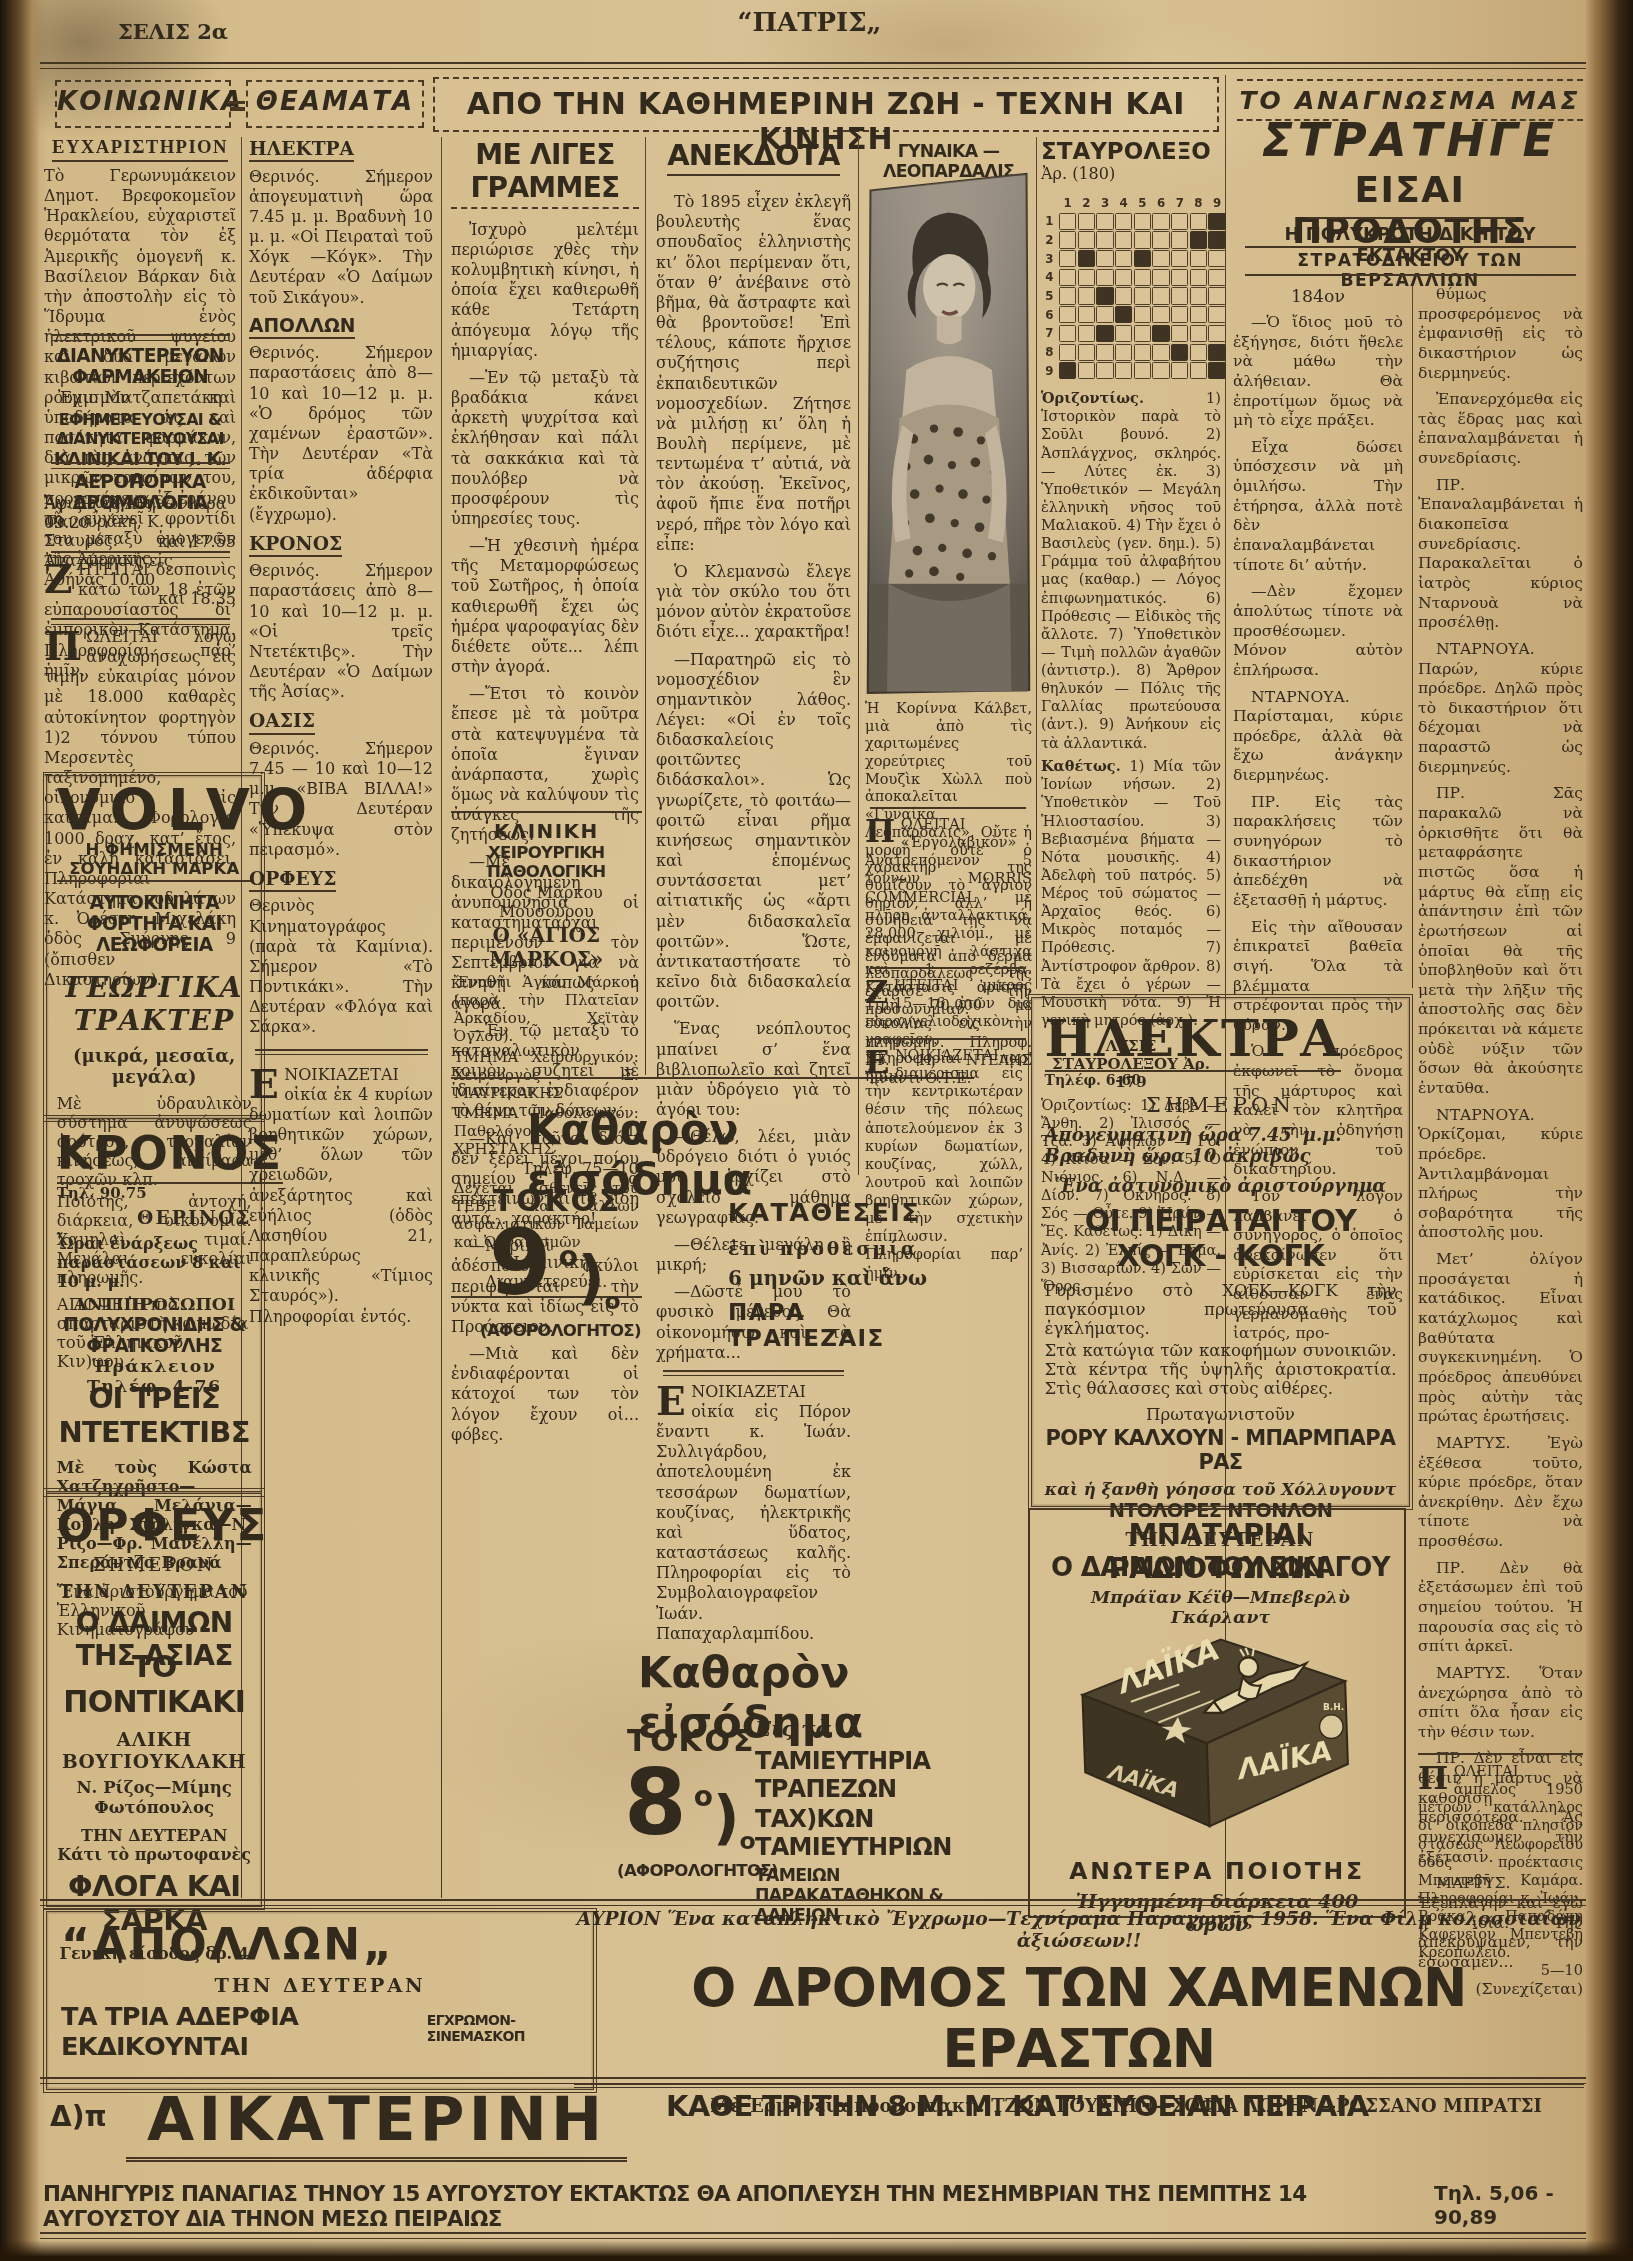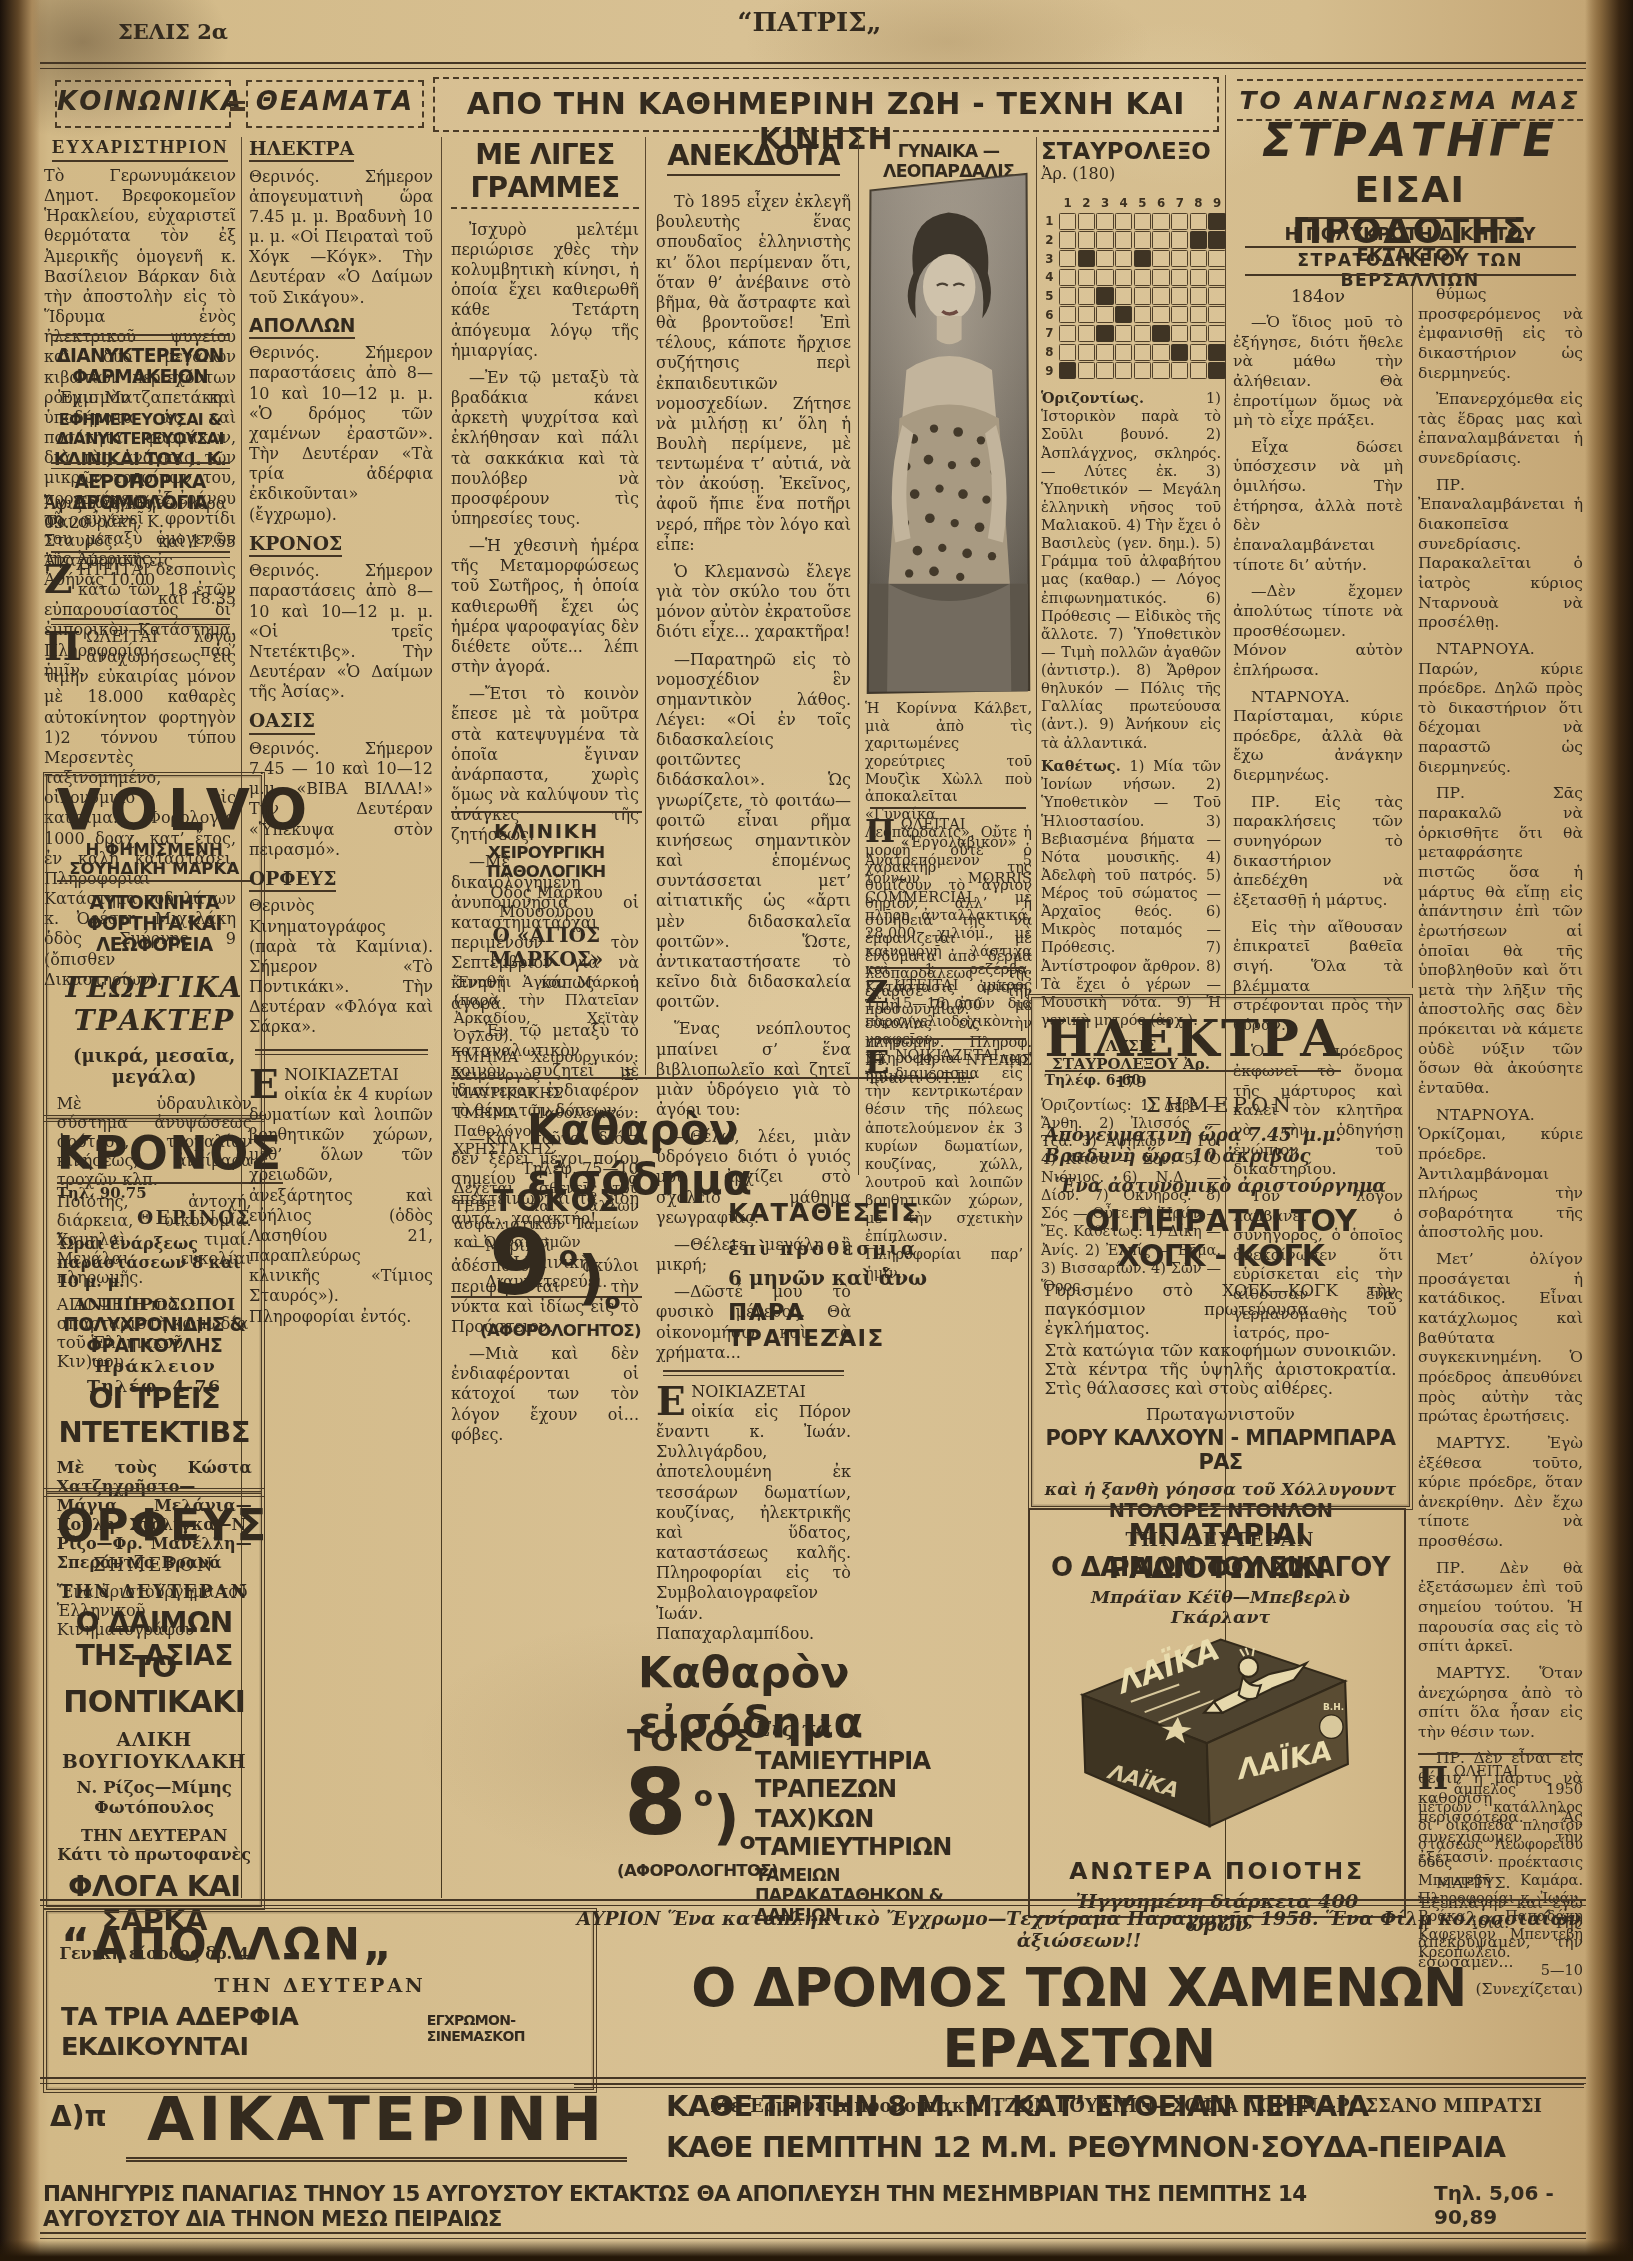--- a/index.html
+++ b/index.html
@@ -569,20 +569,19 @@
     <div class="sans b cond ctr" style="font-size:53px;margin-top:5.5px;border-bottom:4.8px double #453624;padding-bottom:5.5px;">Ο ΔΡΟΜΟΣ ΤΩΝ ΧΑΜΕΝΩΝ ΕΡΑΣΤΩΝ</div>
     <div class="b rt" style="font-size:18px;margin-top:7px;padding-right:42px;">Μὲ Ἑρμηνεία προνομιακή: ΤΖΩΝ ΓΟΥΑΙΗΝ—ΣΟΦΙΑ ΛΩΡΕΝ—ΡΟΣΣΑΝΟ ΜΠΡΑΤΣΙ</div>
   </div>
 
   <div class="abs hr2" style="left:40px;top:2077px;width:1546px;"></div>
 
   <div class="abs" style="left:43px;top:2083px;width:1542px;height:152px;">
     <span class="abs sans b" style="left:7px;top:16.6px;font-size:28px;">Δ)π</span>
     <span class="abs sans b cond" style="left:83px;top:0px;font-size:61px;letter-spacing:4.2px;border-bottom:5.5px double #453624;padding:0 21px 2.8px 21px;">ΑΙΚΑΤΕΡΙΝΗ</span>
     <div class="abs sans b cond" style="left:623px;top:5.5px;font-size:29px;">ΚΑΘΕ ΤΡΙΤΗΝ 8 Μ. Μ. ΚΑΤ’ ΕΥΘΕΙΑΝ ΠΕΙΡΑΙΑ</div>
-    <div class="abs sans b cond" style="left:623px;top:47px;font-size:29px;">ΚΑΘΕ ΠΕΜΠΤΗΝ 12 Μ.Μ. ΡΕΘΥΜΝΟΝ·ΣΟΥΔΑ-ΠΕΙΡΑΙΑ</div>
     <div class="abs sans b cond" style="left:0px;top:98px;width:1370px;font-size:21.4px;">ΠΑΝΗΓΥΡΙΣ ΠΑΝΑΓΙΑΣ ΤΗΝΟΥ 15 ΑΥΓΟΥΣΤΟΥ ΕΚΤΑΚΤΩΣ ΘΑ ΑΠΟΠΛΕΥΣΗ ΤΗΝ ΜΕΣΗΜΒΡΙΑΝ ΤΗΣ ΠΕΜΠΤΗΣ 14 ΑΥΓΟΥΣΤΟΥ ΔΙΑ ΤΗΝΟΝ ΜΕΣΩ ΠΕΙΡΑΙΩΣ</div>
     <div class="abs sans b" style="left:1391px;top:98px;font-size:20px;">Τηλ. 5,06 - 90,89</div>
   </div>
   <div class="abs hr2" style="left:40px;top:2232px;width:1546px;"></div>
 
 </div>
 
 
 </body></html>

